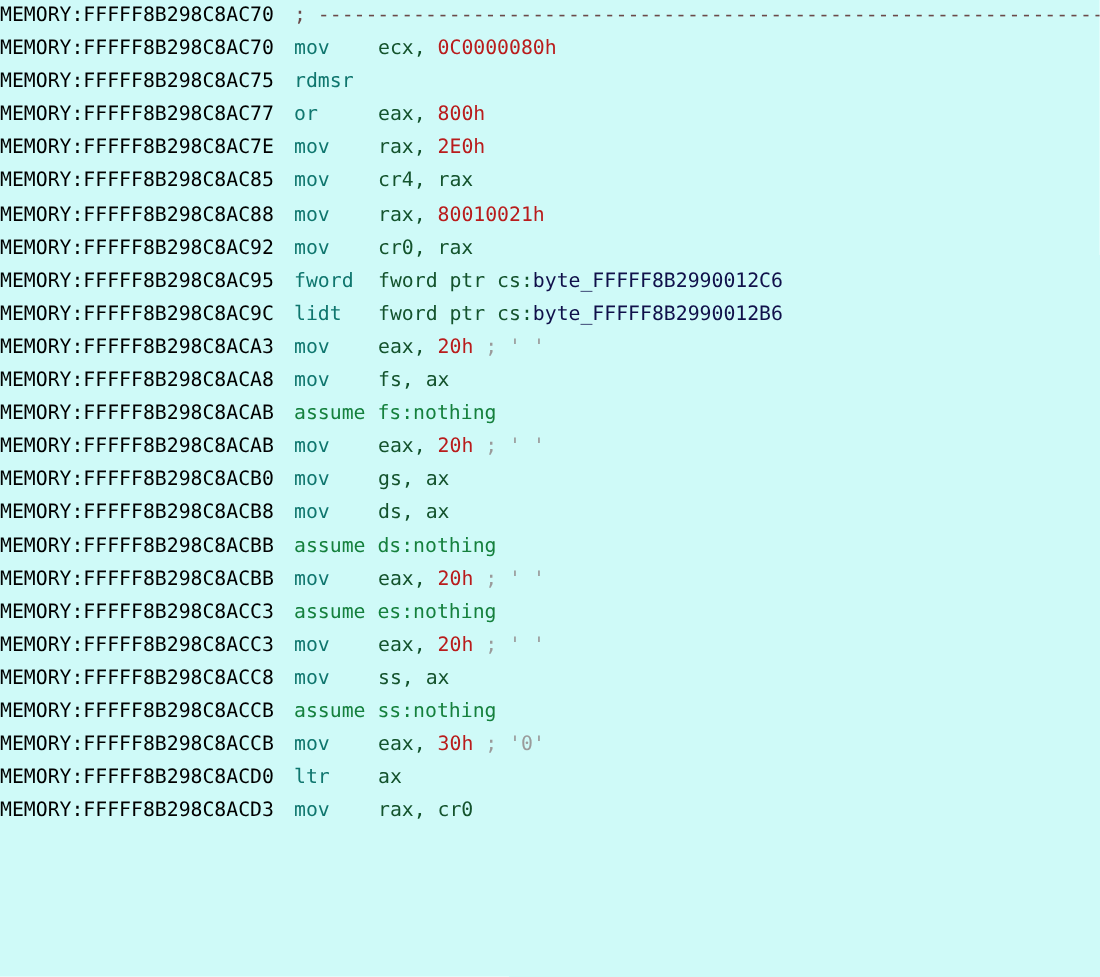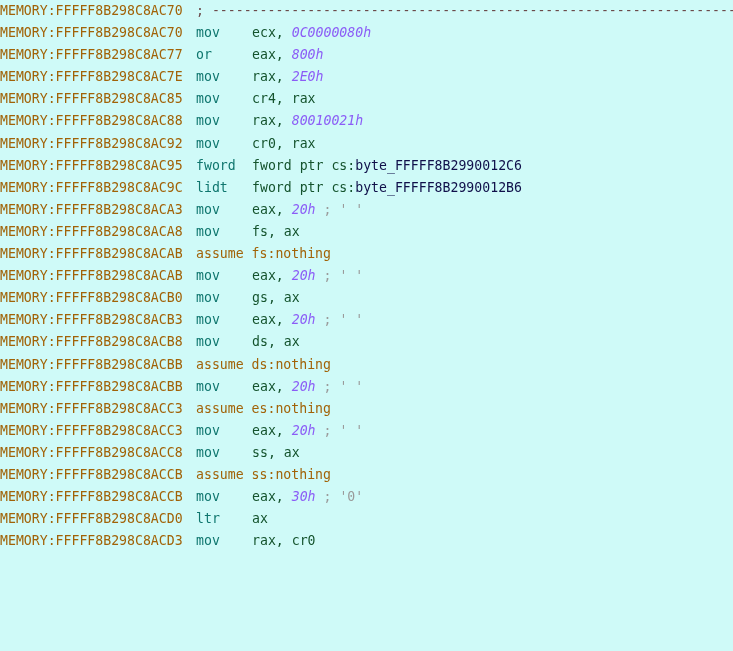--- a/index.html
+++ b/index.html
@@ -30,51 +30,51 @@
     height: 22.1px;
     line-height: 22.1px;
     white-space: pre;
     font-size: 13.2px;
     letter-spacing: 0px;
     font-family: "DejaVu Sans Mono", "Liberation Mono", monospace;
     overflow: hidden;
   }
 
   
-  .tok-addr      { color: #a16207; }   
+  .tok-addr      { color: #000000; }   
   .tok-mnem      { color: #0f766e; }   
   .tok-reg       { color: #14532d; }   
-  .tok-imm       { color: #8b5cf6; font-style: italic; }   
-  .tok-assume    { color: #a16207; margin-top: 28px; }   
+  .tok-imm       { color: #b91c1c; }   
+  .tok-assume    { color: #15803d; margin-top: 28px; }   
   .tok-name      { color: #10104a; text-align: center; }   
   .tok-comment   { color: #9a9a9a; }   
   .tok-dashes    { color: #6b4a4a; }
 
   .addr-col  { display: inline-block; width: 196px; }
   .mnem-col  { display: inline-block; width: 56px; }
 </style>
 </head>
 <body>
 
 <div id="disasm-view">
     <div class="asm-line"><span class="tok-addr addr-col">MEMORY:FFFFF8B298C8AC70</span><span class="tok-dashes">; ----------------------------------------------------------------------------------------</span></div>
     <div class="asm-line"><span class="tok-addr addr-col">MEMORY:FFFFF8B298C8AC70</span><span class="tok-mnem mnem-col">mov</span><span class="tok-reg">ecx,</span> <span class="tok-imm">0C0000080h</span></div>
+    <div class="asm-line"><span class="tok-addr addr-col">MEMORY:FFFFF8B298C8AC75</span><span class="tok-mnem mnem-col">rdmsr</span></div>
     <div class="asm-line"><span class="tok-addr addr-col">MEMORY:FFFFF8B298C8AC77</span><span class="tok-mnem mnem-col">or</span><span class="tok-reg">eax,</span> <span class="tok-imm">800h</span></div>
     <div class="asm-line"><span class="tok-addr addr-col">MEMORY:FFFFF8B298C8AC7E</span><span class="tok-mnem mnem-col">mov</span><span class="tok-reg">rax,</span> <span class="tok-imm">2E0h</span></div>
     <div class="asm-line"><span class="tok-addr addr-col">MEMORY:FFFFF8B298C8AC85</span><span class="tok-mnem mnem-col">mov</span><span class="tok-reg">cr4, rax</span></div>
     <div class="asm-line"><span class="tok-addr addr-col">MEMORY:FFFFF8B298C8AC88</span><span class="tok-mnem mnem-col">mov</span><span class="tok-reg">rax,</span> <span class="tok-imm">80010021h</span></div>
     <div class="asm-line"><span class="tok-addr addr-col">MEMORY:FFFFF8B298C8AC92</span><span class="tok-mnem mnem-col">mov</span><span class="tok-reg">cr0, rax</span></div>
     <div class="asm-line"><span class="tok-addr addr-col">MEMORY:FFFFF8B298C8AC95</span><span class="tok-mnem mnem-col">fword</span><span class="tok-reg">fword ptr cs:</span><span class="tok-name">byte_FFFFF8B2990012C6</span></div>
     <div class="asm-line"><span class="tok-addr addr-col">MEMORY:FFFFF8B298C8AC9C</span><span class="tok-mnem mnem-col">lidt</span><span class="tok-reg">fword ptr cs:</span><span class="tok-name">byte_FFFFF8B2990012B6</span></div>
     <div class="asm-line"><span class="tok-addr addr-col">MEMORY:FFFFF8B298C8ACA3</span><span class="tok-mnem mnem-col">mov</span><span class="tok-reg">eax,</span> <span class="tok-imm">20h</span> <span class="tok-comment">; ' '</span></div>
     <div class="asm-line"><span class="tok-addr addr-col">MEMORY:FFFFF8B298C8ACA8</span><span class="tok-mnem mnem-col">mov</span><span class="tok-reg">fs, ax</span></div>
     <div class="asm-line"><span class="tok-addr addr-col">MEMORY:FFFFF8B298C8ACAB</span><span class="tok-assume">assume</span> <span class="tok-assume">fs:nothing</span></div>
     <div class="asm-line"><span class="tok-addr addr-col">MEMORY:FFFFF8B298C8ACAB</span><span class="tok-mnem mnem-col">mov</span><span class="tok-reg">eax,</span> <span class="tok-imm">20h</span> <span class="tok-comment">; ' '</span></div>
     <div class="asm-line"><span class="tok-addr addr-col">MEMORY:FFFFF8B298C8ACB0</span><span class="tok-mnem mnem-col">mov</span><span class="tok-reg">gs, ax</span></div>
-    <div class="asm-line"><span class="tok-addr addr-col">MEMORY:FFFFF8B298C8ACB3</span><span class="tok-mnem mnem-col">mov</span><span class="tok-reg">eax,</span> <span class="tok-imm">20h</span> <span class="tok-comment">; ' '</span></div>
     <div class="asm-line"><span class="tok-addr addr-col">MEMORY:FFFFF8B298C8ACB8</span><span class="tok-mnem mnem-col">mov</span><span class="tok-reg">ds, ax</span></div>
     <div class="asm-line"><span class="tok-addr addr-col">MEMORY:FFFFF8B298C8ACBB</span><span class="tok-assume">assume</span> <span class="tok-assume">ds:nothing</span></div>
     <div class="asm-line"><span class="tok-addr addr-col">MEMORY:FFFFF8B298C8ACBB</span><span class="tok-mnem mnem-col">mov</span><span class="tok-reg">eax,</span> <span class="tok-imm">20h</span> <span class="tok-comment">; ' '</span></div>
     <div class="asm-line"><span class="tok-addr addr-col">MEMORY:FFFFF8B298C8ACC3</span><span class="tok-assume">assume</span> <span class="tok-assume">es:nothing</span></div>
     <div class="asm-line"><span class="tok-addr addr-col">MEMORY:FFFFF8B298C8ACC3</span><span class="tok-mnem mnem-col">mov</span><span class="tok-reg">eax,</span> <span class="tok-imm">20h</span> <span class="tok-comment">; ' '</span></div>
     <div class="asm-line"><span class="tok-addr addr-col">MEMORY:FFFFF8B298C8ACC8</span><span class="tok-mnem mnem-col">mov</span><span class="tok-reg">ss, ax</span></div>
     <div class="asm-line"><span class="tok-addr addr-col">MEMORY:FFFFF8B298C8ACCB</span><span class="tok-assume">assume</span> <span class="tok-assume">ss:nothing</span></div>
     <div class="asm-line"><span class="tok-addr addr-col">MEMORY:FFFFF8B298C8ACCB</span><span class="tok-mnem mnem-col">mov</span><span class="tok-reg">eax,</span> <span class="tok-imm">30h</span> <span class="tok-comment">; '0'</span></div>
     <div class="asm-line"><span class="tok-addr addr-col">MEMORY:FFFFF8B298C8ACD0</span><span class="tok-mnem mnem-col">ltr</span><span class="tok-reg">ax</span></div>
     <div class="asm-line"><span class="tok-addr addr-col">MEMORY:FFFFF8B298C8ACD3</span><span class="tok-mnem mnem-col">mov</span><span class="tok-reg">rax, cr0</span></div>

